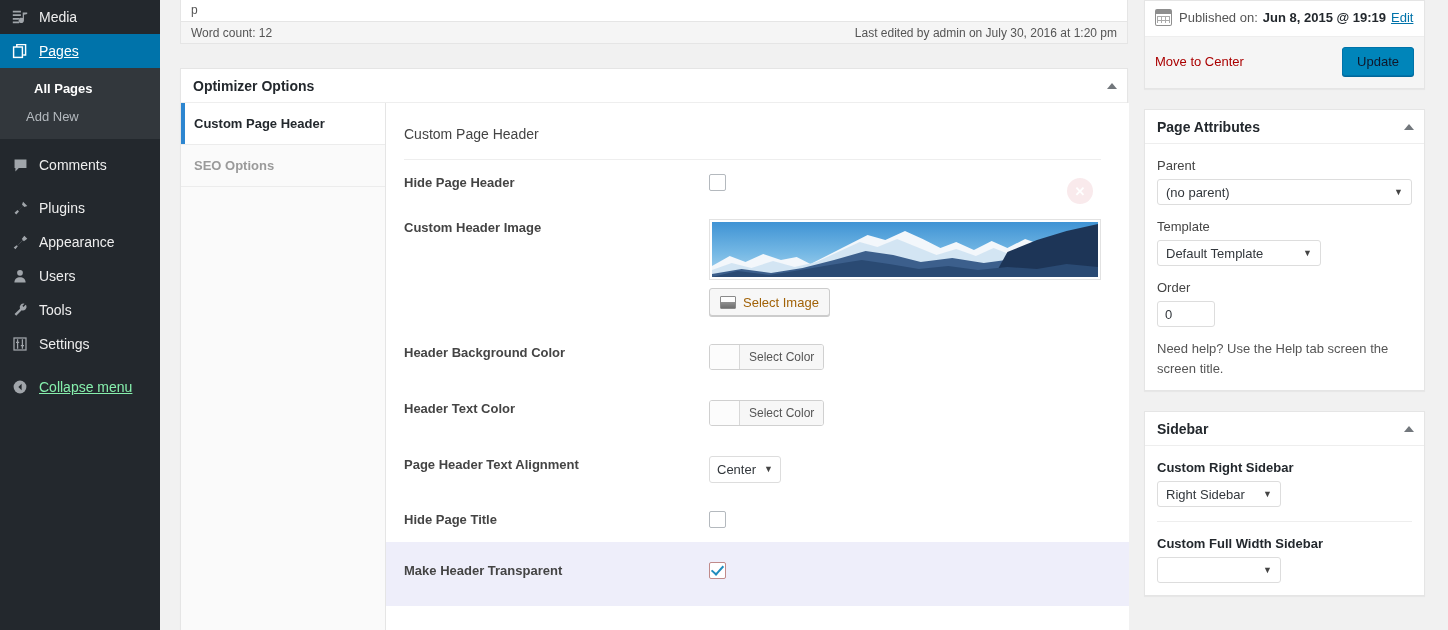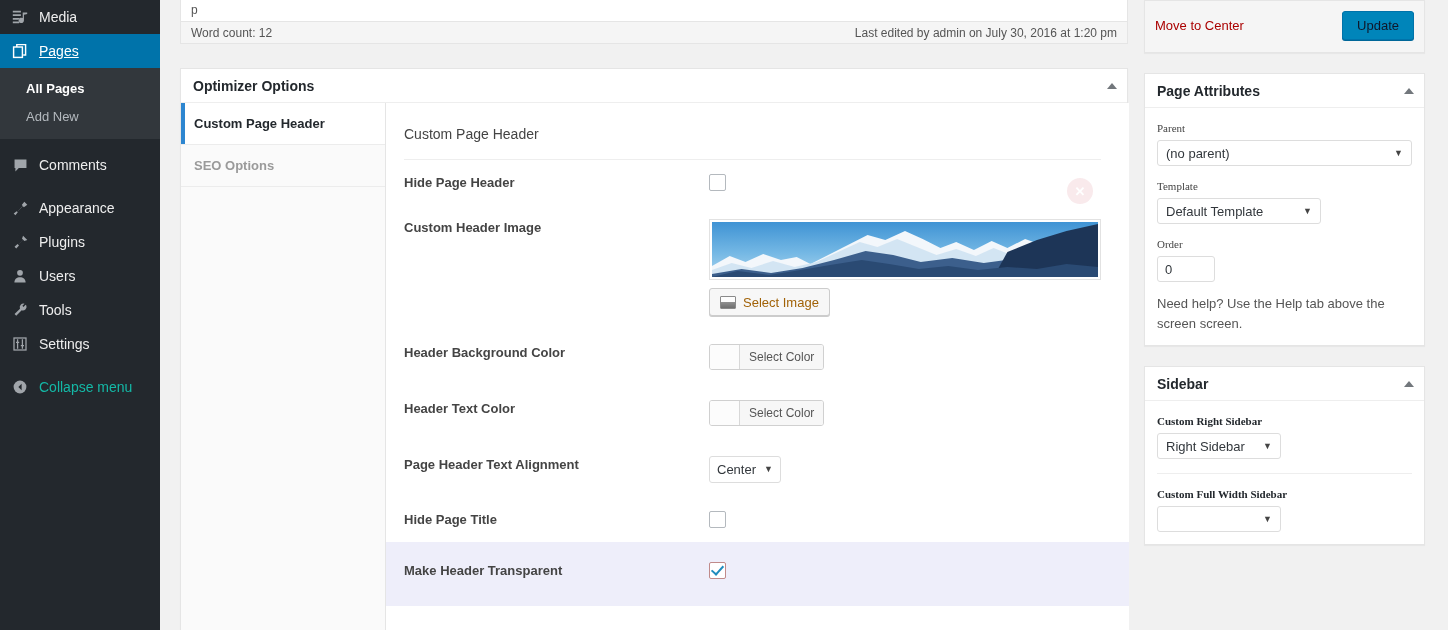--- a/index.html
+++ b/index.html
@@ -46,30 +46,30 @@
   }
   .menu-top.current .mi { color: #fff; }
   .menu-top.current .arrow {
     position: absolute; right: -8px; top: 50%;
     margin-top: -8px;
     width: 0; height: 0;
     border-top: 8px solid transparent;
     border-bottom: 8px solid transparent;
     border-right: 8px solid #f1f1f1;
   }
-  .menu-top.dim { color: #14b8a6; }
+  .menu-top.dim { color: #86efac; text-decoration: underline; }
   .submenu { background: #32373c; padding: 7px 0 8px 0; }
   .submenu .sub-item {
     padding: 6px 0 6px 26px;
     font-size: 13px;
     color: #b4b9be;
     cursor: pointer;
     line-height: 16px;
   }
-  .submenu .sub-item.current { color: #fff; font-weight: bold; }
+  .submenu .sub-item.current { color: #fff; font-weight: bold; margin-left: 8px; }
   .menu-spacer { height: 9px; }
   .postbox {
     background: #fff;
     border: 1px solid #e5e5e5;
     box-shadow: 0 1px 1px rgba(0,0,0,.04);
   }
 
   
   #editor-status { position: absolute; left: 180px; top: -22px; width: 948px; }
   #editor-status .path-row {
@@ -347,21 +347,21 @@
 
   .sb-header {
     position: relative;
     height: 34px;
     display: flex; align-items: center;
     padding: 0 12px;
     border-bottom: 1px solid #eee;
   }
   .sb-header h2 { margin: 0; font-size: 14px; font-weight: 600; color: #23282d; line-height: 1; }
   .sb-inside { padding: 10px 12px 12px 12px; }
-  .sb-label { font-size: 11px; color: #444; margin: 4px 0 6px 0; font-family: Liberation Serif, serif; }
+  .sb-label { font-size: 13px; color: #444; margin: 4px 0 6px 0; }
   .sb-label.bold { font-weight: bold; color: #23282d; }
   .sel-full {
     display: flex; align-items: center; justify-content: space-between;
     width: 100%;
     height: 26px;
     padding: 0 8px;
     border: 1px solid #ddd;
     background: #fff;
     border-radius: 3px;
     font-size: 13px;
@@ -440,33 +440,33 @@
           </svg>
       </span>
       <span class="mlabel">Comments</span>
     </div>
 
     <div class="menu-spacer"></div>
 
     <div class="menu-top">
       <span class="mi">
         <svg width="17" height="17" viewBox="0 0 20 20" fill="currentColor">
+            <path d="M13 2l5 5-3.5 1.2-1.3-1.3-5.8 5.8.8.8L5 17l-2-2 3.5-3.2.8.8 5.8-5.8-1.3-1.3z"></path>
+          </svg>
+      </span>
+      <span class="mlabel">Plugins</span>
+    </div>
+
+    <div class="menu-top">
+      <span class="mi">
+        <svg width="17" height="17" viewBox="0 0 20 20" fill="currentColor">
             <path d="M14.5 2l3.5 3.5-4 3-1.2-1.2-6.6 6.6.6.6L4 18l-2-2 3.5-2.8.6.6 6.6-6.6L11.5 6z"></path>
           </svg>
       </span>
       <span class="mlabel">Appearance</span>
-    </div>
-
-    <div class="menu-top">
-      <span class="mi">
-        <svg width="17" height="17" viewBox="0 0 20 20" fill="currentColor">
-            <path d="M13 2l5 5-3.5 1.2-1.3-1.3-5.8 5.8.8.8L5 17l-2-2 3.5-3.2.8.8 5.8-5.8-1.3-1.3z"></path>
-          </svg>
-      </span>
-      <span class="mlabel">Plugins</span>
     </div>
 
     <div class="menu-top">
       <span class="mi">
         <svg width="16" height="16" viewBox="0 0 20 20" fill="currentColor">
             <circle cx="10" cy="6" r="3.6"></circle>
             <path d="M3 18c0-4 3.2-6.3 7-6.3s7 2.3 7 6.3z"></path>
           </svg>
       </span>
       <span class="mlabel">Users</span>
@@ -617,20 +617,26 @@
           </div>
         </div>
 
       </div>
     </div>
   </div>
 
   <div id="postbox-container-1">
 
     <div class="sb-box">
+      <div class="submitbox-row">
+        <span class="cal-icon"></span>
+        <span>Published on:</span>
+        <span class="pub-date" style="margin-left:5px;">Jun 8, 2015 @ 19:19</span>
+        <span class="edit-link">Edit</span>
+      </div>
       <div class="major-publishing">
         <span class="trash-link">Move to Center</span>
         <button class="btn-primary">Update</button>
       </div>
     </div>
 
     <div class="sb-box">
       <div class="sb-header">
         <h2>Page Attributes</h2>
         <span class="toggle-indicator"></span>
@@ -644,21 +650,21 @@
 
         <div class="sb-label mb6 mt14">Template</div>
         <div class="sel-auto" style="min-width:164px;">
           <span>Default Template</span>
           <span class="sel-caret">▼</span>
         </div>
 
         <div class="sb-label mb6 mt14">Order</div>
         <input class="sb-input" type="text" value="0" style="">
 
-        <div class="sb-help">Need help? Use the Help tab above the screen screen.</div>
+        <div class="sb-help">Need help? Use the Help tab screen the screen title.</div>
       </div>
     </div>
 
     <div class="sb-box">
       <div class="sb-header">
         <h2>Sidebar</h2>
         <span class="toggle-indicator"></span>
       </div>
       <div class="sb-inside">
         <div class="sb-label bold mb6">Custom Right Sidebar</div>

